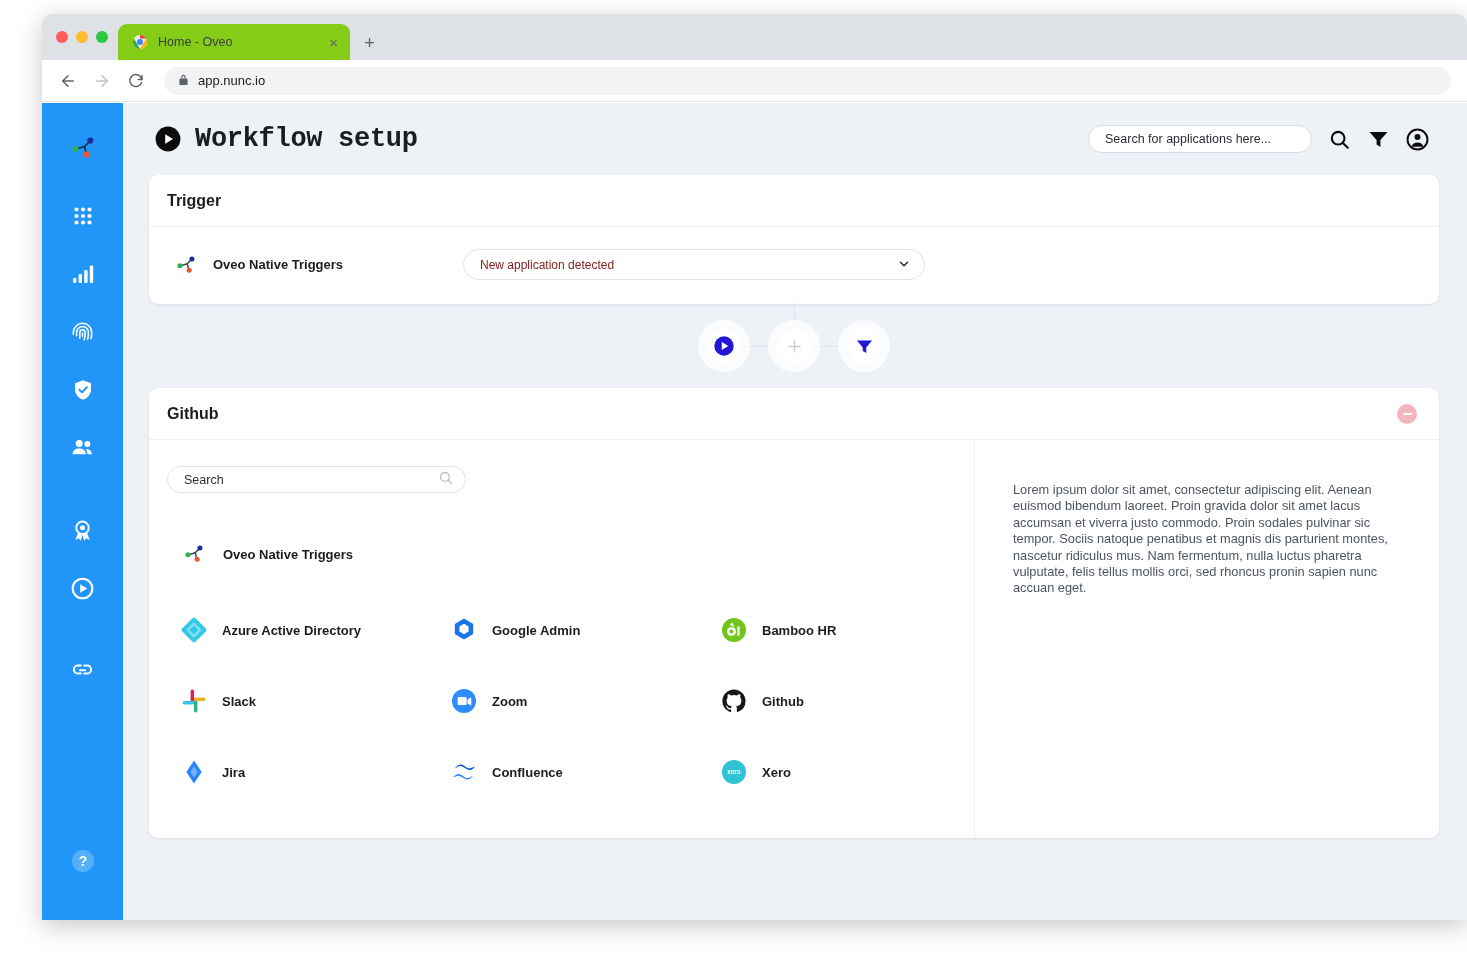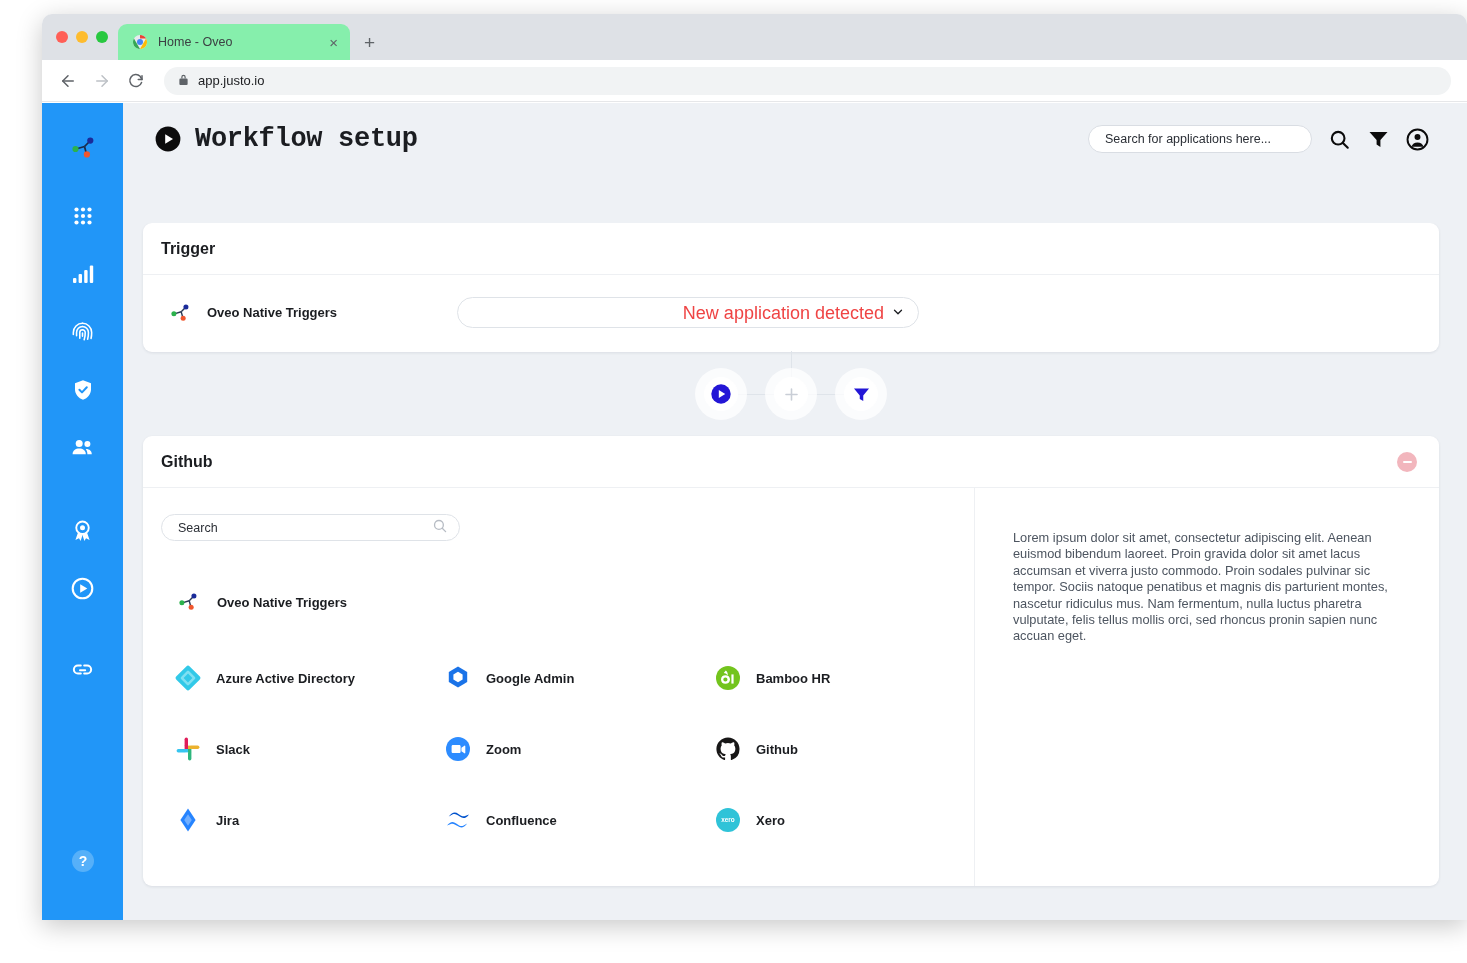--- a/index.html
+++ b/index.html
@@ -26,21 +26,21 @@
     position: relative;
   }
   #traffic-lights { display: flex; gap: 8px; align-items: center; height: 46px; padding: 0 10px 0 4px; }
   .dot { width: 12px; height: 12px; border-radius: 50%; }
   .dot.red { background: #ff5f57; }
   .dot.yellow { background: #febc2e; }
   .dot.green { background: #28c840; }
 
   #browser-tab {
     display: flex; align-items: center; gap: 10px;
-    background: #86efac; height: 36px;
+    background: #84cc16; height: 36px;
     border-radius: 9px 9px 0 0;
     padding: 0 10px 0 14px;
     min-width: 232px;
     position: relative;
   }
   #tab-favicon { width: 16px; height: 16px; flex: 0 0 16px; position: relative; }
   #tab-title { font-size: 12.5px; color: #3c4043; white-space: nowrap; flex: 1; }
   #tab-close { font-size: 15px; color: #5f6368; cursor: pointer; line-height: 1; padding: 0 2px; }
   #new-tab-btn { font-size: 19px; color: #5f6368; margin: 0 0 8px 14px; cursor: pointer; line-height: 1; }
 
@@ -97,47 +97,46 @@
   #header-search {
     width: 224px; height: 28px; border: 1px solid #d9dde3;
     border-radius: 15px; background: #fff;
     font-size: 12.5px; color: #23272e;
     padding: 0 16px; outline: none;
     font-family: "Liberation Sans", sans-serif;
   }
   #header-search::placeholder { color: #2b2f36; }
   .hdr-icon { cursor: pointer; display: flex; align-items: center; }
 
-  #content { flex: 1; padding: 0 28px 0 20px; overflow: hidden; margin-top: 48px; }
+  #content { flex: 1; padding: 0 28px 0 26px; overflow: hidden; }
 
   .card {
     background: #ffffff; border-radius: 9px;
     box-shadow: 0 1px 3px rgba(20,30,50,0.09);
   }
   .card-title {
     font-size: 16px; font-weight: bold; color: #1b1d21;
     padding: 17px 0 16px 18px;
   }
   .card-head { display: flex; align-items: center; border-bottom: 1px solid #eef0f3; position: relative; }
 
   
   #trigger-card { margin-top: 0; }
   #trigger-body { display: flex; align-items: center; padding: 22px 18px 24px 24px; gap: 0; }
   #trigger-app { display: flex; align-items: center; gap: 14px; width: 290px; }
   .app-name-strong { font-size: 13px; font-weight: bold; color: #1b1d21; }
   #trigger-select {
     width: 462px; height: 31px;
     border: 1px solid #dfe3e8; border-radius: 16px;
     background: #fff; padding: 0 34px 0 16px;
-    font-size: 18px; color: #ef4444;
+    font-size: 12px; color: #7f1d1d;
     font-family: "Liberation Sans", sans-serif;
     appearance: none; -webkit-appearance: none;
     outline: none; cursor: pointer;
     position: relative;
-    text-align: right;
   }
   .select-wrap { position: relative; display: inline-block; }
   .select-chevron {
     position: absolute; right: 15px; top: 50%; transform: translateY(-50%);
     pointer-events: none; color: #1b1d21;
   }
 
   
   #connector {
     height: 84px; position: relative;
@@ -241,21 +240,21 @@
           <path d="M19.4 14a8 8 0 11-1.9-8.3L20 10"></path>
         </svg>
     </span>
     <div id="omnibox">
       <span>
         <svg width="11" height="13" viewBox="0 0 12 14" fill="#5f6368">
             <rect x="1.5" y="6" width="9" height="7" rx="1.2"></rect>
             <path d="M3.6 6V4.2a2.4 2.4 0 014.8 0V6h-1.3V4.2a1.1 1.1 0 00-2.2 0V6z"></path>
           </svg>
       </span>
-      <span id="omnibox-url">app.justo.io</span>
+      <span id="omnibox-url">app.nunc.io</span>
     </div>
   </div>
 
   <div id="app-viewport">
 
     <div id="sidebar">
       <div class="side-item" id="sidebar-logo">
         <span>
           <svg width="32" height="32" viewBox="0 0 32 32">
             <line x1="9" y1="17" x2="17.5" y2="14.5" stroke="#1a2b4a" stroke-width="1.7"></line>

